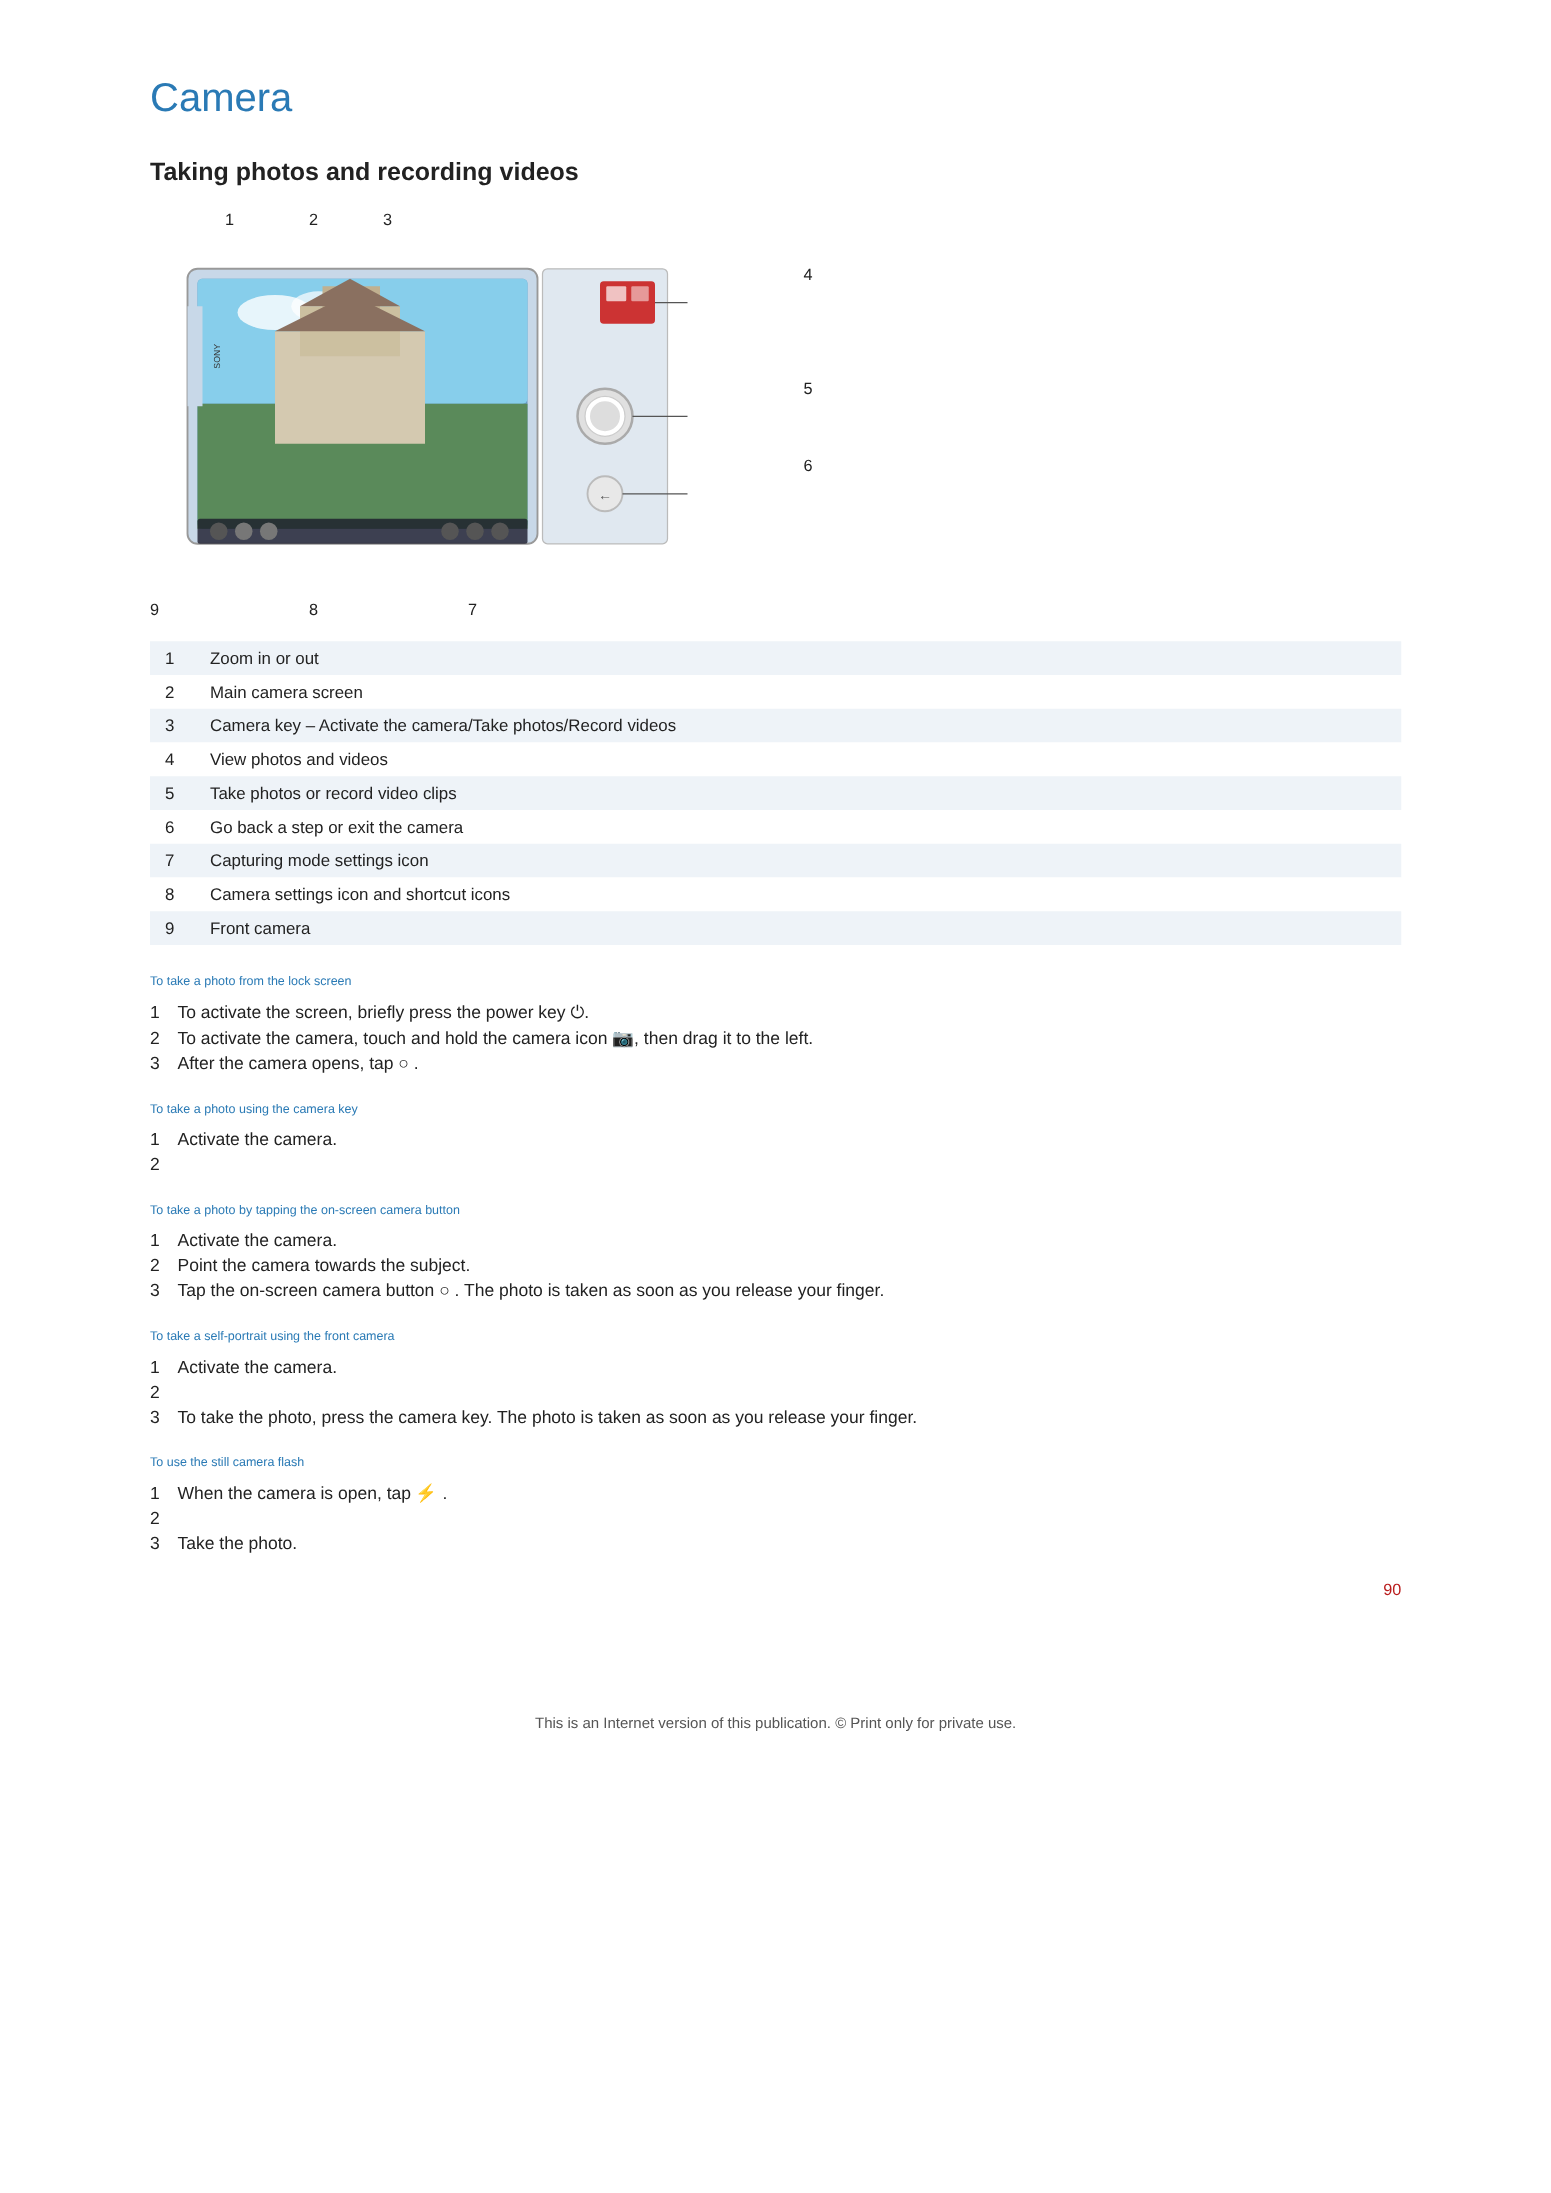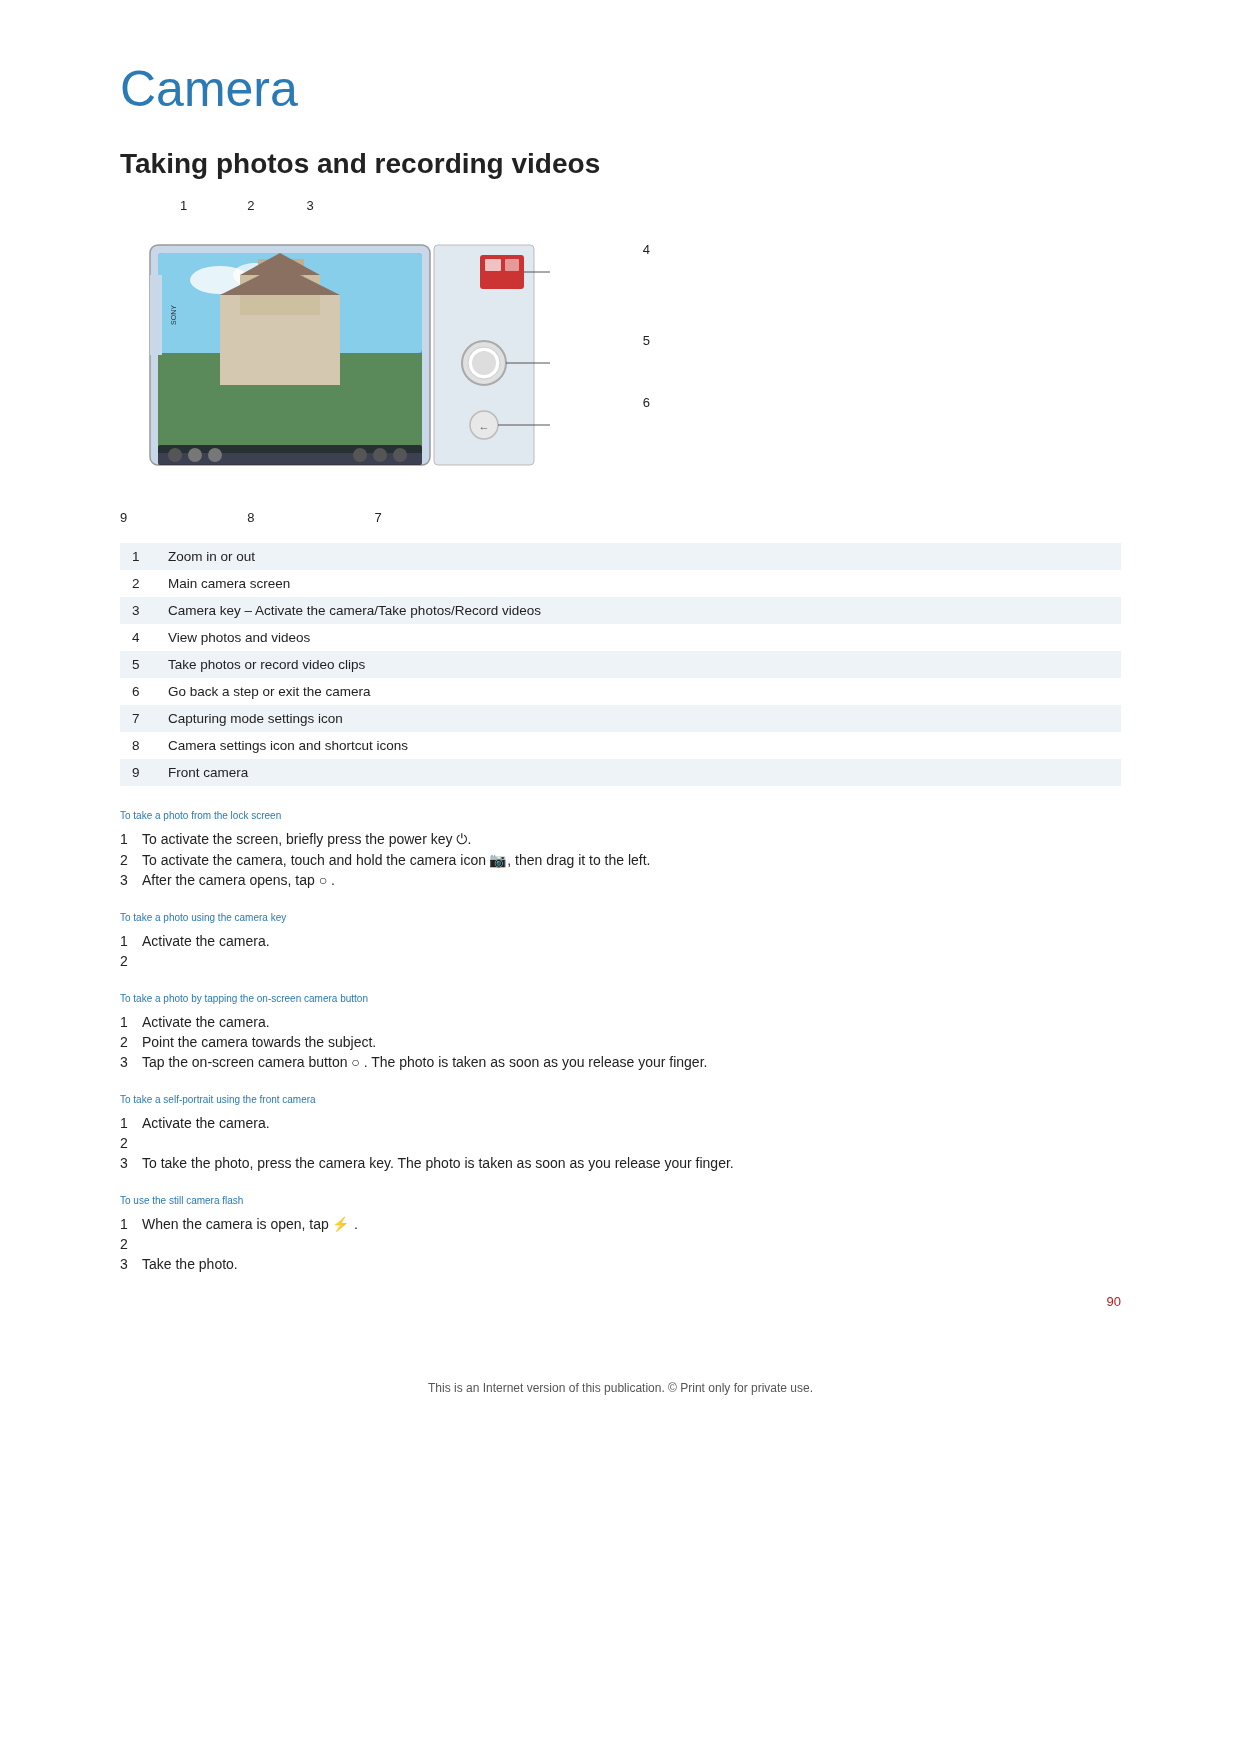--- a/index.html
+++ b/index.html
@@ -7,29 +7,29 @@
       background: #fff;
       font-family: Arial, Helvetica, sans-serif;
       font-size: 14px;
       color: #222;
       width: 1241px;
       min-height: 1754px;
       padding: 60px 120px 60px 120px;
     }
 
     h1.page-title {
-      font-size: 50px;
+      font-size: 32px;
       font-weight: 300;
       color: #2a7ab5;
       margin-bottom: 30px;
       font-family: Arial, Helvetica, sans-serif;
     }
 
     h2.section-title {
-      font-size: 28px;
+      font-size: 20px;
       font-weight: bold;
       color: #222;
       margin-bottom: 18px;
     }
 
     .camera-diagram-area {
       display: flex;
       flex-direction: column;
       align-items: flex-start;
       margin-bottom: 18px;
@@ -88,21 +88,21 @@
       font-size: 14px;
       color: #222;
       margin-right: 4px;
     }
 
     .numbered-list li .text {
       flex: 1;
     }
 
     .footer-area {
-      margin-top: 72px;
+      margin-top: 92px;
       text-align: center;
       font-size: 12px;
       color: #555;
     }
 
     .page-number {
       text-align: right;
       font-size: 13px;
       color: #b91c1c;
       margin-top: 20px;

